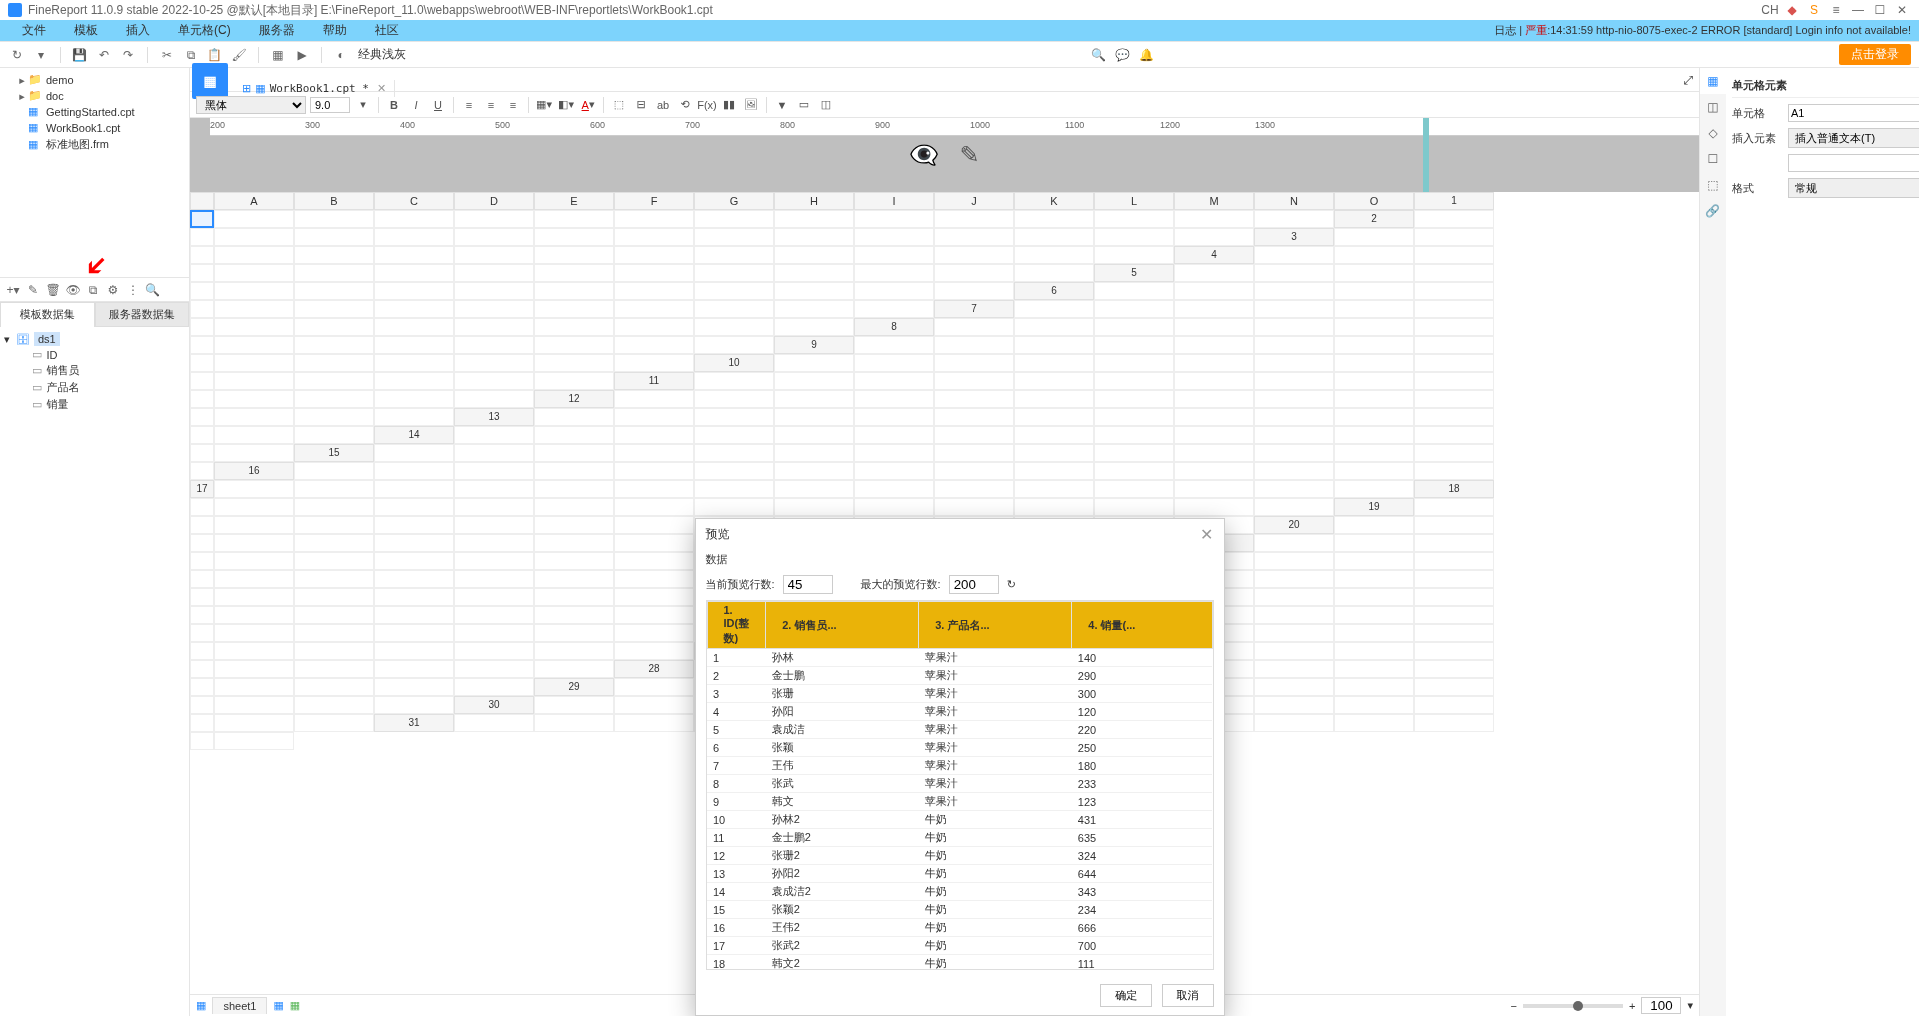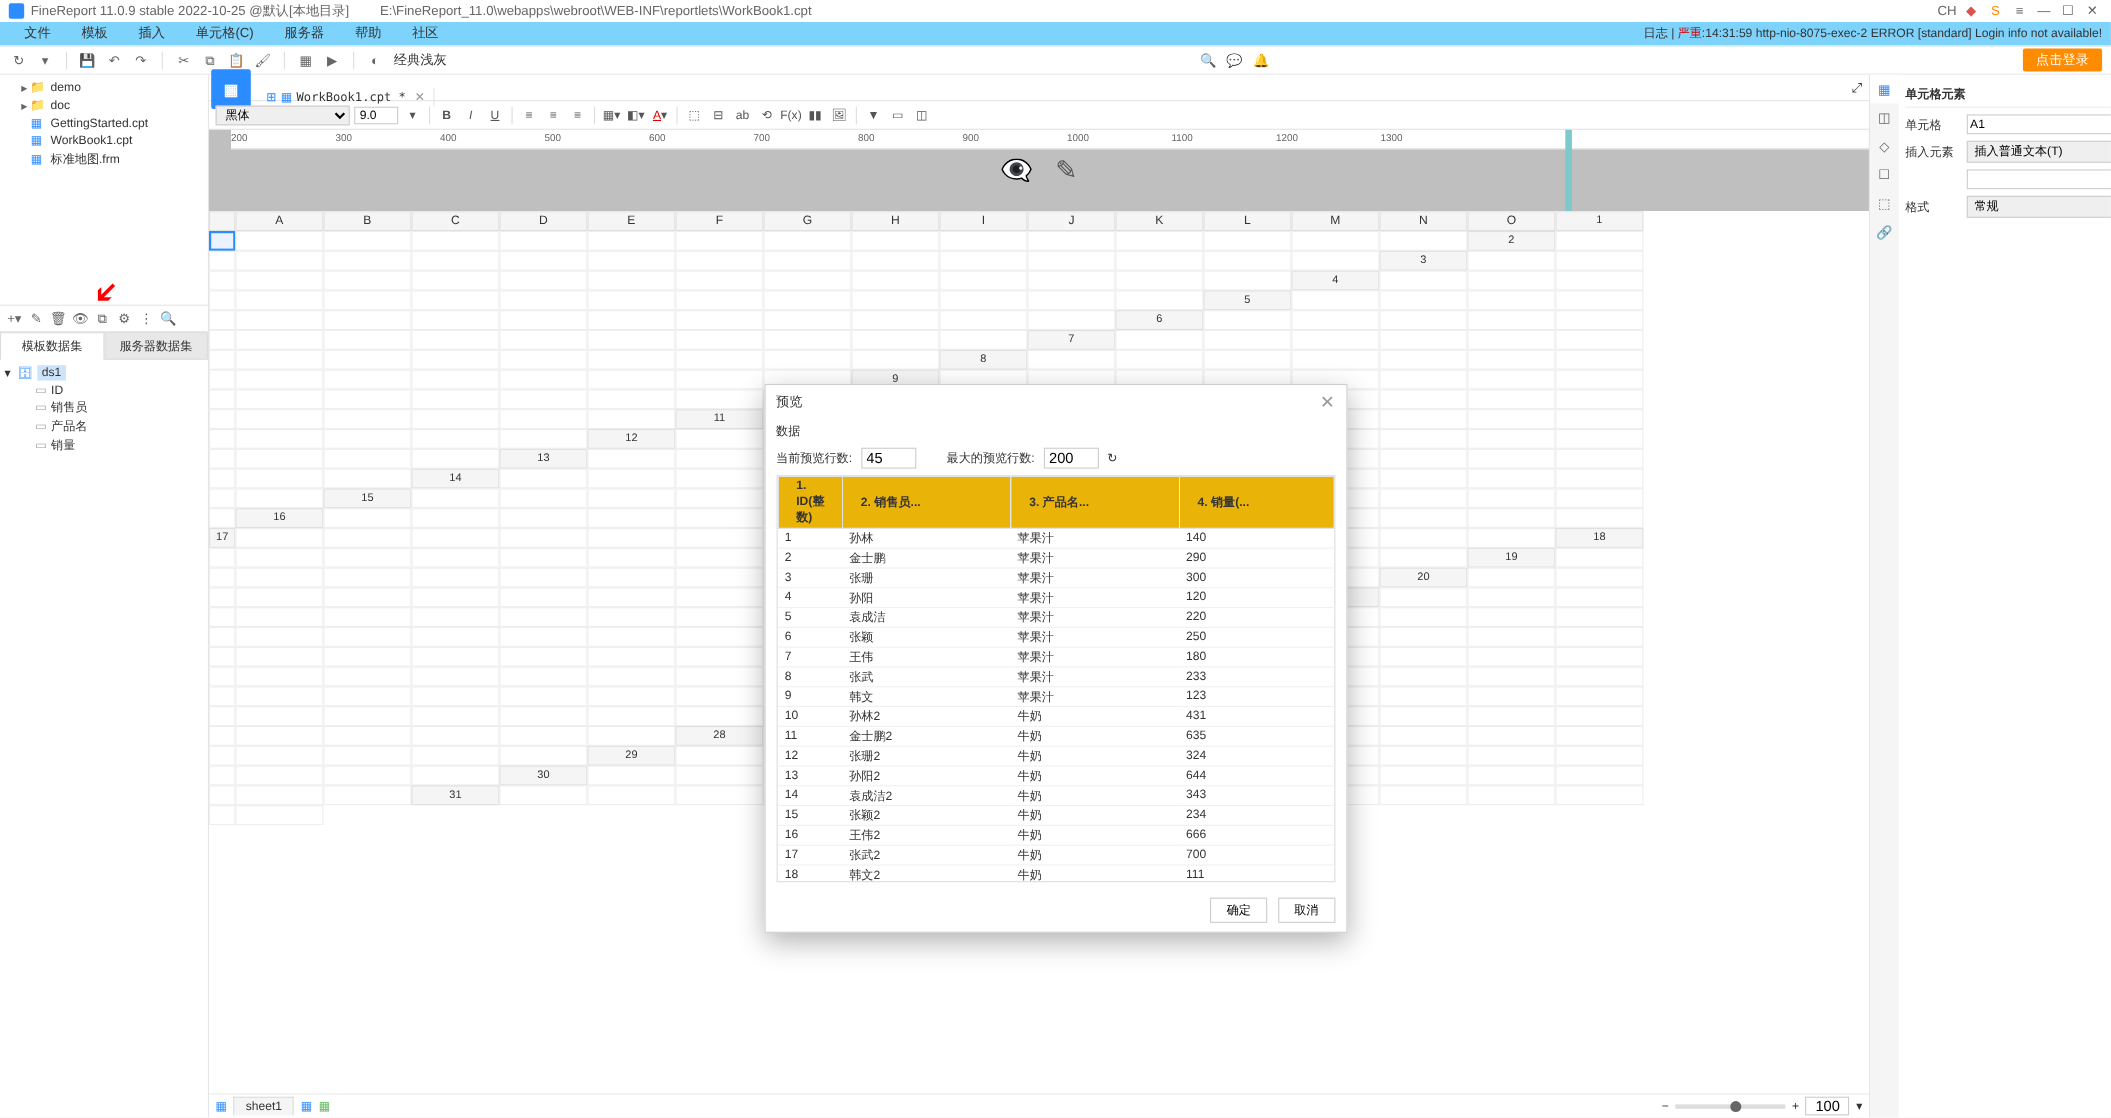--- a/index.html
+++ b/index.html
@@ -77,21 +77,21 @@
 .right-tabs { width: 26px; background: #f5f5f5; display: flex; flex-direction: column; }
 .right-tabs .rticon { width: 26px; height: 26px; display: flex; align-items: center; justify-content: center; cursor: pointer; color: #666; }
 .right-tabs .rticon.active { background: #fff; color: #2b8cff; }
 .right-content { flex: 1; padding: 6px; font-size: 11px; }
 .right-content .title { font-weight: bold; padding: 4px 0; border-bottom: 1px solid #eee; margin-bottom: 6px; }
 .right-content .row { display: flex; align-items: center; margin-bottom: 6px; gap: 6px; }
 .right-content .row label { width: 50px; }
 .right-content .row input, .right-content .row select { flex: 1; font-size: 11px; padding: 2px; border: 1px solid #ccc; }
 
 
-.dialog-overlay { position: fixed; top: 0; left: 0; right: 0; bottom: 0; display: flex; align-items: center; justify-content: center; pointer-events: none; }
+.dialog-overlay { position: fixed; top: 0; left: 0; right: 0; bottom: 0; display: flex; align-items: flex-end; justify-content: center; pointer-events: none; }
 .dialog { pointer-events: auto; width: 530px; background: #fff; border: 1px solid #ccc; box-shadow: 0 8px 24px rgba(0,0,0,0.3); margin-top: 180px; }
 .dialog .dlg-title { display: flex; align-items: center; padding: 6px 10px; font-size: 12px; }
 .dialog .dlg-title .close { margin-left: auto; cursor: pointer; color: #999; font-size: 16px; }
 .dialog .dlg-body { padding: 0 10px 6px; }
 .dialog .section-label { font-size: 11px; padding: 2px 0; }
 .dialog .controls { display: flex; align-items: center; gap: 8px; padding: 6px 0; font-size: 11px; }
 .dialog .controls input { width: 50px; padding: 1px 4px; border: 1px solid #ccc; }
 .dialog .table-wrap { border: 1px solid #ddd; height: 370px; overflow-y: scroll; position: relative; }
 .dialog table { width: 100%; border-collapse: collapse; font-size: 11px; font-family: монospace; }
 .dialog th { background: #eab308; border: 1px solid #e0e0e0; padding: 2px 16px; text-align: left; font-weight: bold; position: sticky; top: 0; }
@@ -101,21 +101,21 @@
 .dialog .dlg-footer button { padding: 3px 14px; margin-left: 6px; border: 1px solid #ccc; background: #fff; cursor: pointer; font-size: 11px; }
 
 .mono { font-family: Consolas, monospace; }
 </style>
 </head>
 <body>
 
 <div class="titlebar">
   <span class="icon"></span>
   <span>FineReport 11.0.9 stable 2022-10-25 @默认[本地目录]</span>
-  <span style="margin-left:28px;">E:\FineReport_11.0\webapps\webroot\WEB-INF\reportlets\WorkBook1.cpt</span>
+  <span style="margin-left:3px;">E:\FineReport_11.0\webapps\webroot\WEB-INF\reportlets\WorkBook1.cpt</span>
   <div class="right">
     <span class="wicon">CH</span>
     <span class="wicon" style="color:#d9534f;">◆</span>
     <span class="wicon" style="color:#ff8c00;">S</span>
     <span class="wicon">≡</span>
     <span class="wicon">—</span>
     <span class="wicon">☐</span>
     <span class="wicon close">✕</span>
   </div>
 </div>
@@ -221,21 +221,21 @@
           <span class="ticon-small">⊞</span>
           <span class="ticon-small">▦</span>
           <span class="mono">WorkBook1.cpt *</span>
           <span class="close">✕</span>
         </div>
       </div>
       <span style="margin-right:6px;cursor:pointer;">⤢</span>
     </div>
 
     <div class="format-bar">
-      <select style="width:122px;"><option>黑体</option></select>
+      <select style="width:110px;"><option>黑体</option></select>
       <input style="width: 40px;" value="9.0">
       <span class="ticon">▾</span>
       <span class="sep"></span>
       <span class="ticon">
           <b>B</b>
         </span>
       <span class="ticon">
           <i>I</i>
         </span>
       <span class="ticon">

